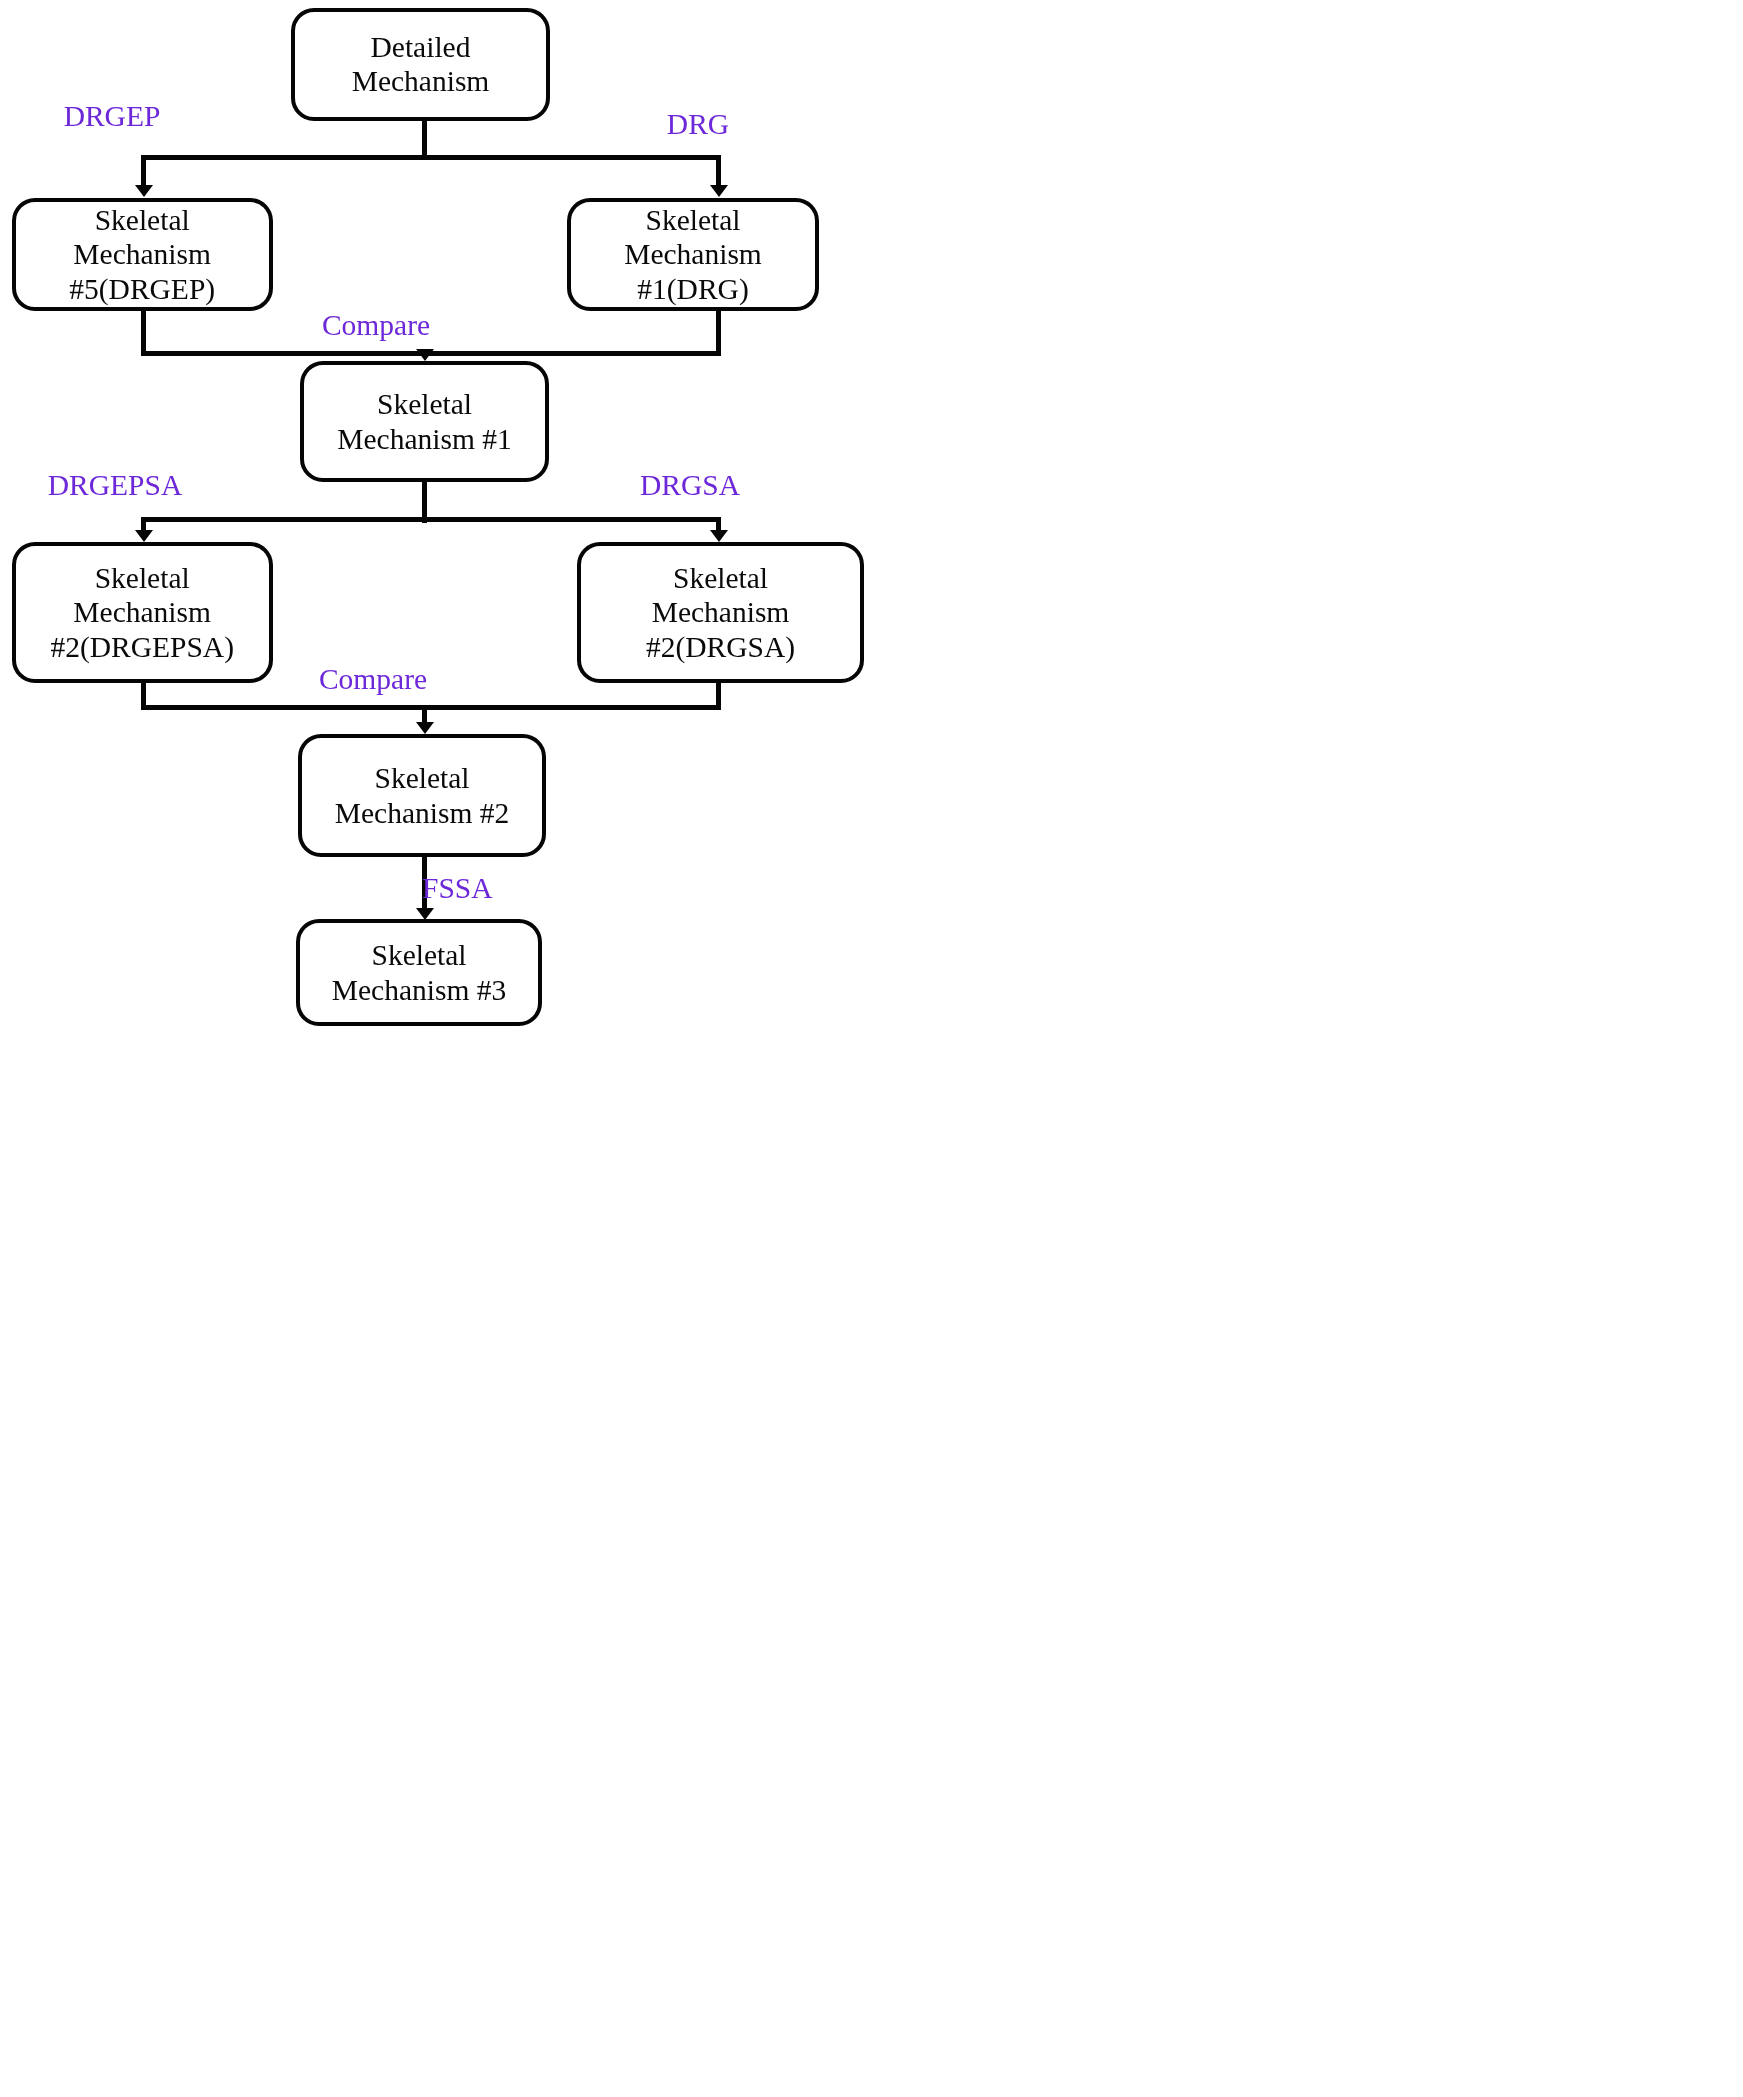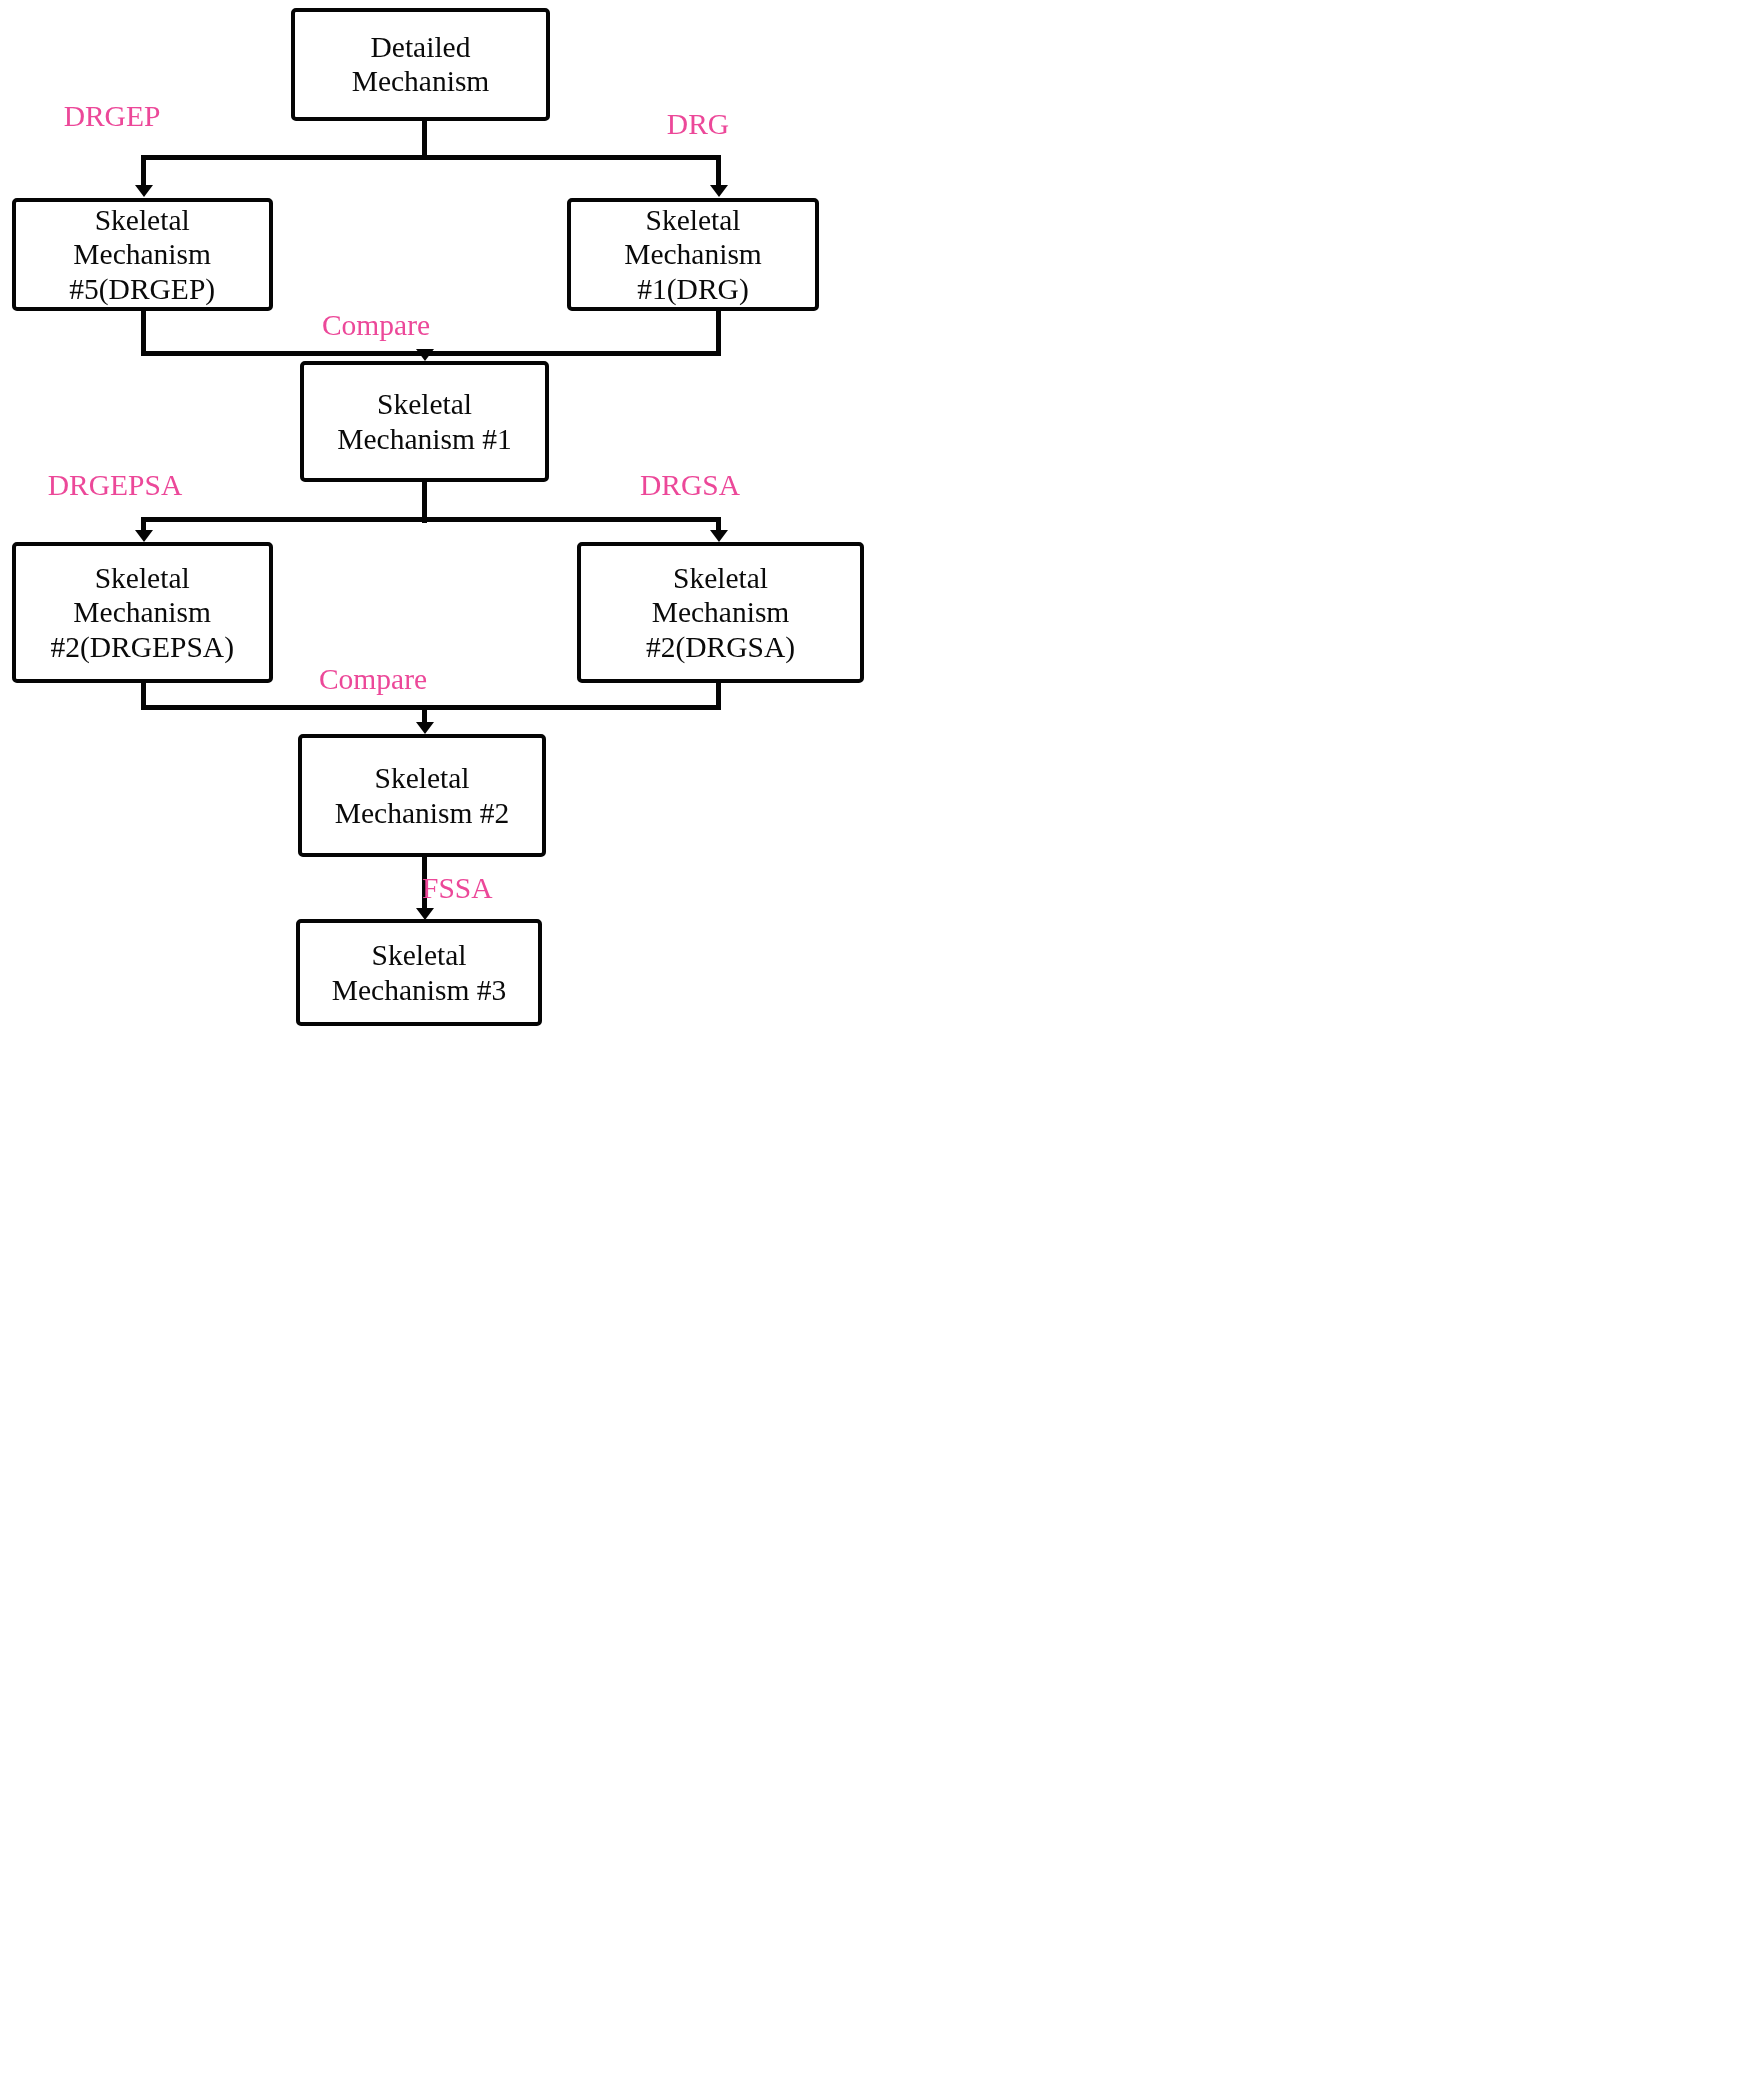--- a/index.html
+++ b/index.html
@@ -15,21 +15,21 @@
     font-family: "Liberation Serif", "DejaVu Serif", serif;
     color: #0a0a0a;
     overflow: hidden;
   }
 
   
   .box {
     position: absolute;
     box-sizing: border-box;
     border: 4.8px solid #050505;
-    border-radius: 5px;
+    border-radius: 23px;
     background: #ffffff;
     display: flex;
     flex-direction: column;
     justify-content: center;
     align-items: center;
     text-align: center;
     font-size: 29.5px;
     line-height: 1.16;
   }
   .box span { display: block; white-space: nowrap; }
@@ -92,21 +92,21 @@
   #arrowhead-right-2  { left: 710px; top: 530px; }
   #arrowhead-center-2 { left: 416px;  top: 722px; }
   #arrowhead-fssa     { left: 416px;  top: 908px; }
 
   
   .edge-label {
     position: absolute;
     font-size: 29.5px;
     line-height: 1;
     white-space: nowrap;
-    color: #ec4899;
+    color: #6d28d9;
   }
   .centered { transform: translateX(-50%); }
   #label-drgep    { left: 112px;  top: 102px; }
   #label-drg      { left: 698px; top: 110px; }
   #label-compare1 { left: 376px;  top: 311px; }
   #label-drgepsa  { left: 115px;  top: 471px; }
   #label-drgsa    { left: 690px; top: 471px; }
   #label-compare2 { left: 373px;  top: 665px; }
   #label-fssa     { left: 422px;  top: 874px; }
 </style>

